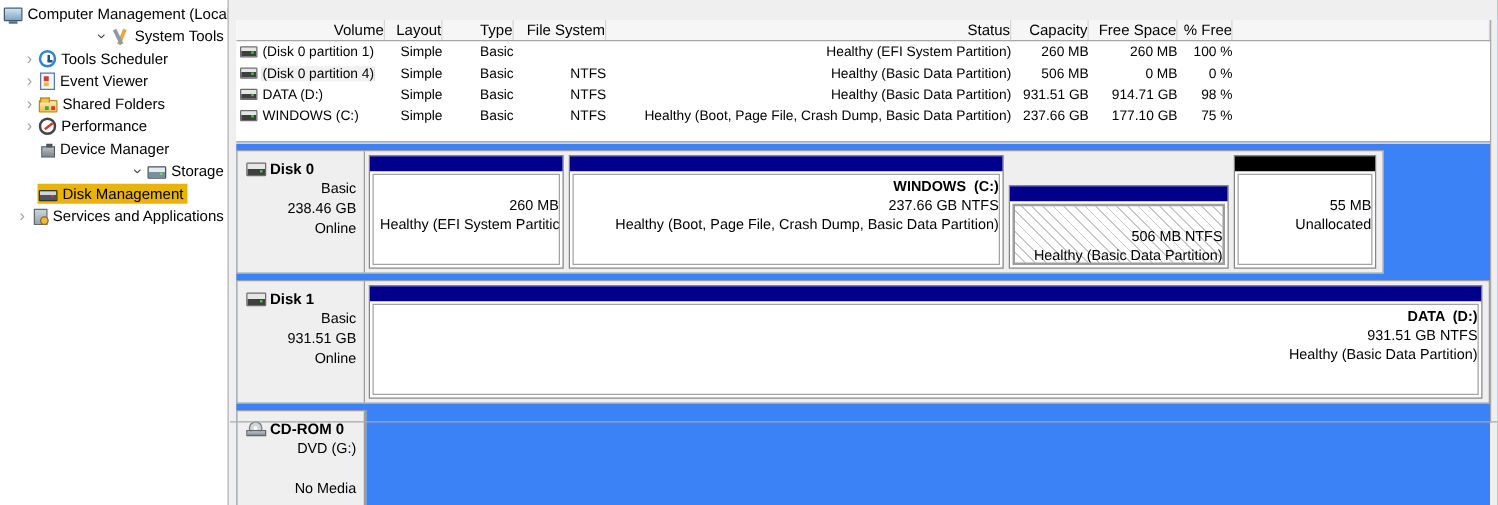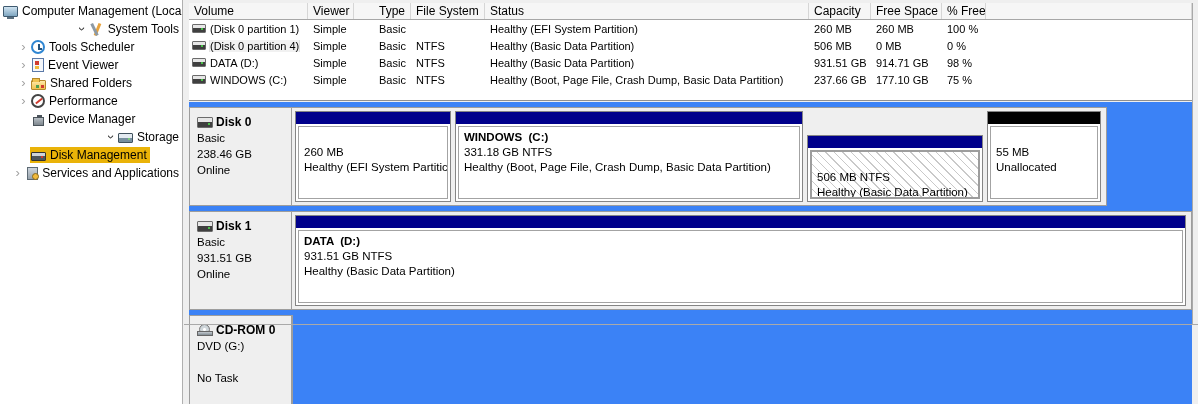--- a/index.html
+++ b/index.html
@@ -39,21 +39,21 @@
   .device-icon { width:11px; height:9px; margin:4px 0 0 2px; background:linear-gradient(#b8bfc5,#7d868d); border:1px solid #4b545b; }
   .device-icon::before { content:""; position:absolute; top:-3px; left:3px; width:5px; height:3px; background:#4b545b; }
   .storage-icon { height:10px; margin-top:2px; background:linear-gradient(#e4ebf1 45%,#77909f 45%); border:1px solid #41525e; border-radius:1px; }
   .storage-icon::after { content:""; position:absolute; right:2px; bottom:2px; width:2px; height:2px; background:#7ec97e; }
   .disk-icon { height:9px; margin-top:3px; background:linear-gradient(#cfd4d9 40%,#4e565c 40%); border:1px solid #333; border-radius:1px; }
   .disk-icon::after { content:""; position:absolute; right:2px; bottom:2px; width:2px; height:2px; background:#d03b2f; }
   .services-icon { width:11px; height:13px; margin-left:2px; margin-top:1px; background:linear-gradient(#ccd4dc,#97a2ac); border:1px solid #5d6a74; }
   .services-icon::after { content:""; position:absolute; right:-2px; bottom:-1px; width:5px; height:5px; border-radius:50%; background:#f0b93c; border:1px solid #8a6a1c; }
 
   
-  .work { position:absolute; left:184px; top:3px; width:1014px; height:323px; background:#efefef; }
+  .work { position:absolute; left:184px; top:16px; width:1014px; height:323px; background:#efefef;text-align:right; }
   .edge-v { position:absolute; left:1008px; top:0; bottom:1px; width:1px; background:#a9a9a9; }
   .edge-h { position:absolute; left:0; right:0; bottom:1px; height:1px; background:#a9a9a9; }
 
   
   .volume-panel { position:absolute; left:5px; top:0; width:1003px; height:98px; background:#fff; border-bottom:1px solid #8f8f8f; overflow:hidden; }
   .vheader { display:flex; height:17px; background:#f6f6f6; border-bottom:1px solid #a7a7a7; }
   .hcell { border-right:1px solid #d6d6d6; padding:1px 0 0 5px; white-space:nowrap; overflow:hidden; flex:none; }
   .vrow { display:flex; height:17px; align-items:center; font-size:11px; }
   .vcell { padding-left:5px; white-space:nowrap; overflow:hidden; flex:none; }
   .c0 { width:119px; } .c1 { width:46px; } .c2 { width:37px;margin-left:20px; } .c3 { width:74px; }
@@ -169,21 +169,21 @@
       <span class="ticon services-icon"></span>
       <span class="tlabel">Services and Applications</span>
     </span>
   </div>
 </aside>
 
   <main class="work">
     <section class="volume-panel">
       <div class="vheader" id="vheader-host">
           <span class="hcell c0">Volume</span>
-          <span class="hcell c1">Viewer</span>
+          <span class="hcell c1">Layout</span>
           <span class="hcell c2">Type</span>
           <span class="hcell c3">File System</span>
           <span class="hcell c4">Status</span>
           <span class="hcell c5">Capacity</span>
           <span class="hcell c6">Free Space</span>
           <span class="hcell c7">% Free</span>
           <span class="hcell" style="flex: 1 1 0%;"></span>
         </div>
       <div id="vrows-host">
   <div class="vrow">
@@ -262,21 +262,21 @@
       <div class="pname"></div>
       <div>260 MB</div>
       <div>Healthy (EFI System Partitic</div>
     </div>
   </div>
 
   <div class="pblock" style="width: 348px;">
     <div class="pbar" style="background: rgb(0, 0, 139);"></div>
     <div class="pbody">
       <div class="pname">WINDOWS  (C:)</div>
-      <div>331.18 GB NTFS</div>
+      <div>237.66 GB NTFS</div>
       <div>Healthy (Boot, Page File, Crash Dump, Basic Data Partition)</div>
     </div>
   </div>
 
   <div class="pblock hatched" style="width: 176px; margin-top: 24px;">
     <div class="pbar" style="background: rgb(0, 0, 139);"></div>
     <div class="pbody">
       <div class="pname"></div>
       <div>506 MB NTFS</div>
       <div>Healthy (Basic Data Partition)</div>
@@ -317,21 +317,21 @@
   </div>
 
   <div class="disk-group" style="width: 104px;">
     <div class="dlabel">
       <div class="dtitle">
               <span class="cdrom-icon"></span>
               <span class="dname">CD-ROM 0</span>
             </div>
     <div class="dline">DVD (G:)</div>
             <div class="dline"></div>
-            <div class="dline">No Task</div>
+            <div class="dline">No Media</div>
           </div>
 
   </div>
 </section>
 
     <div class="edge-v"></div>
     <div class="edge-h"></div>
   </main>
 </div>
 

